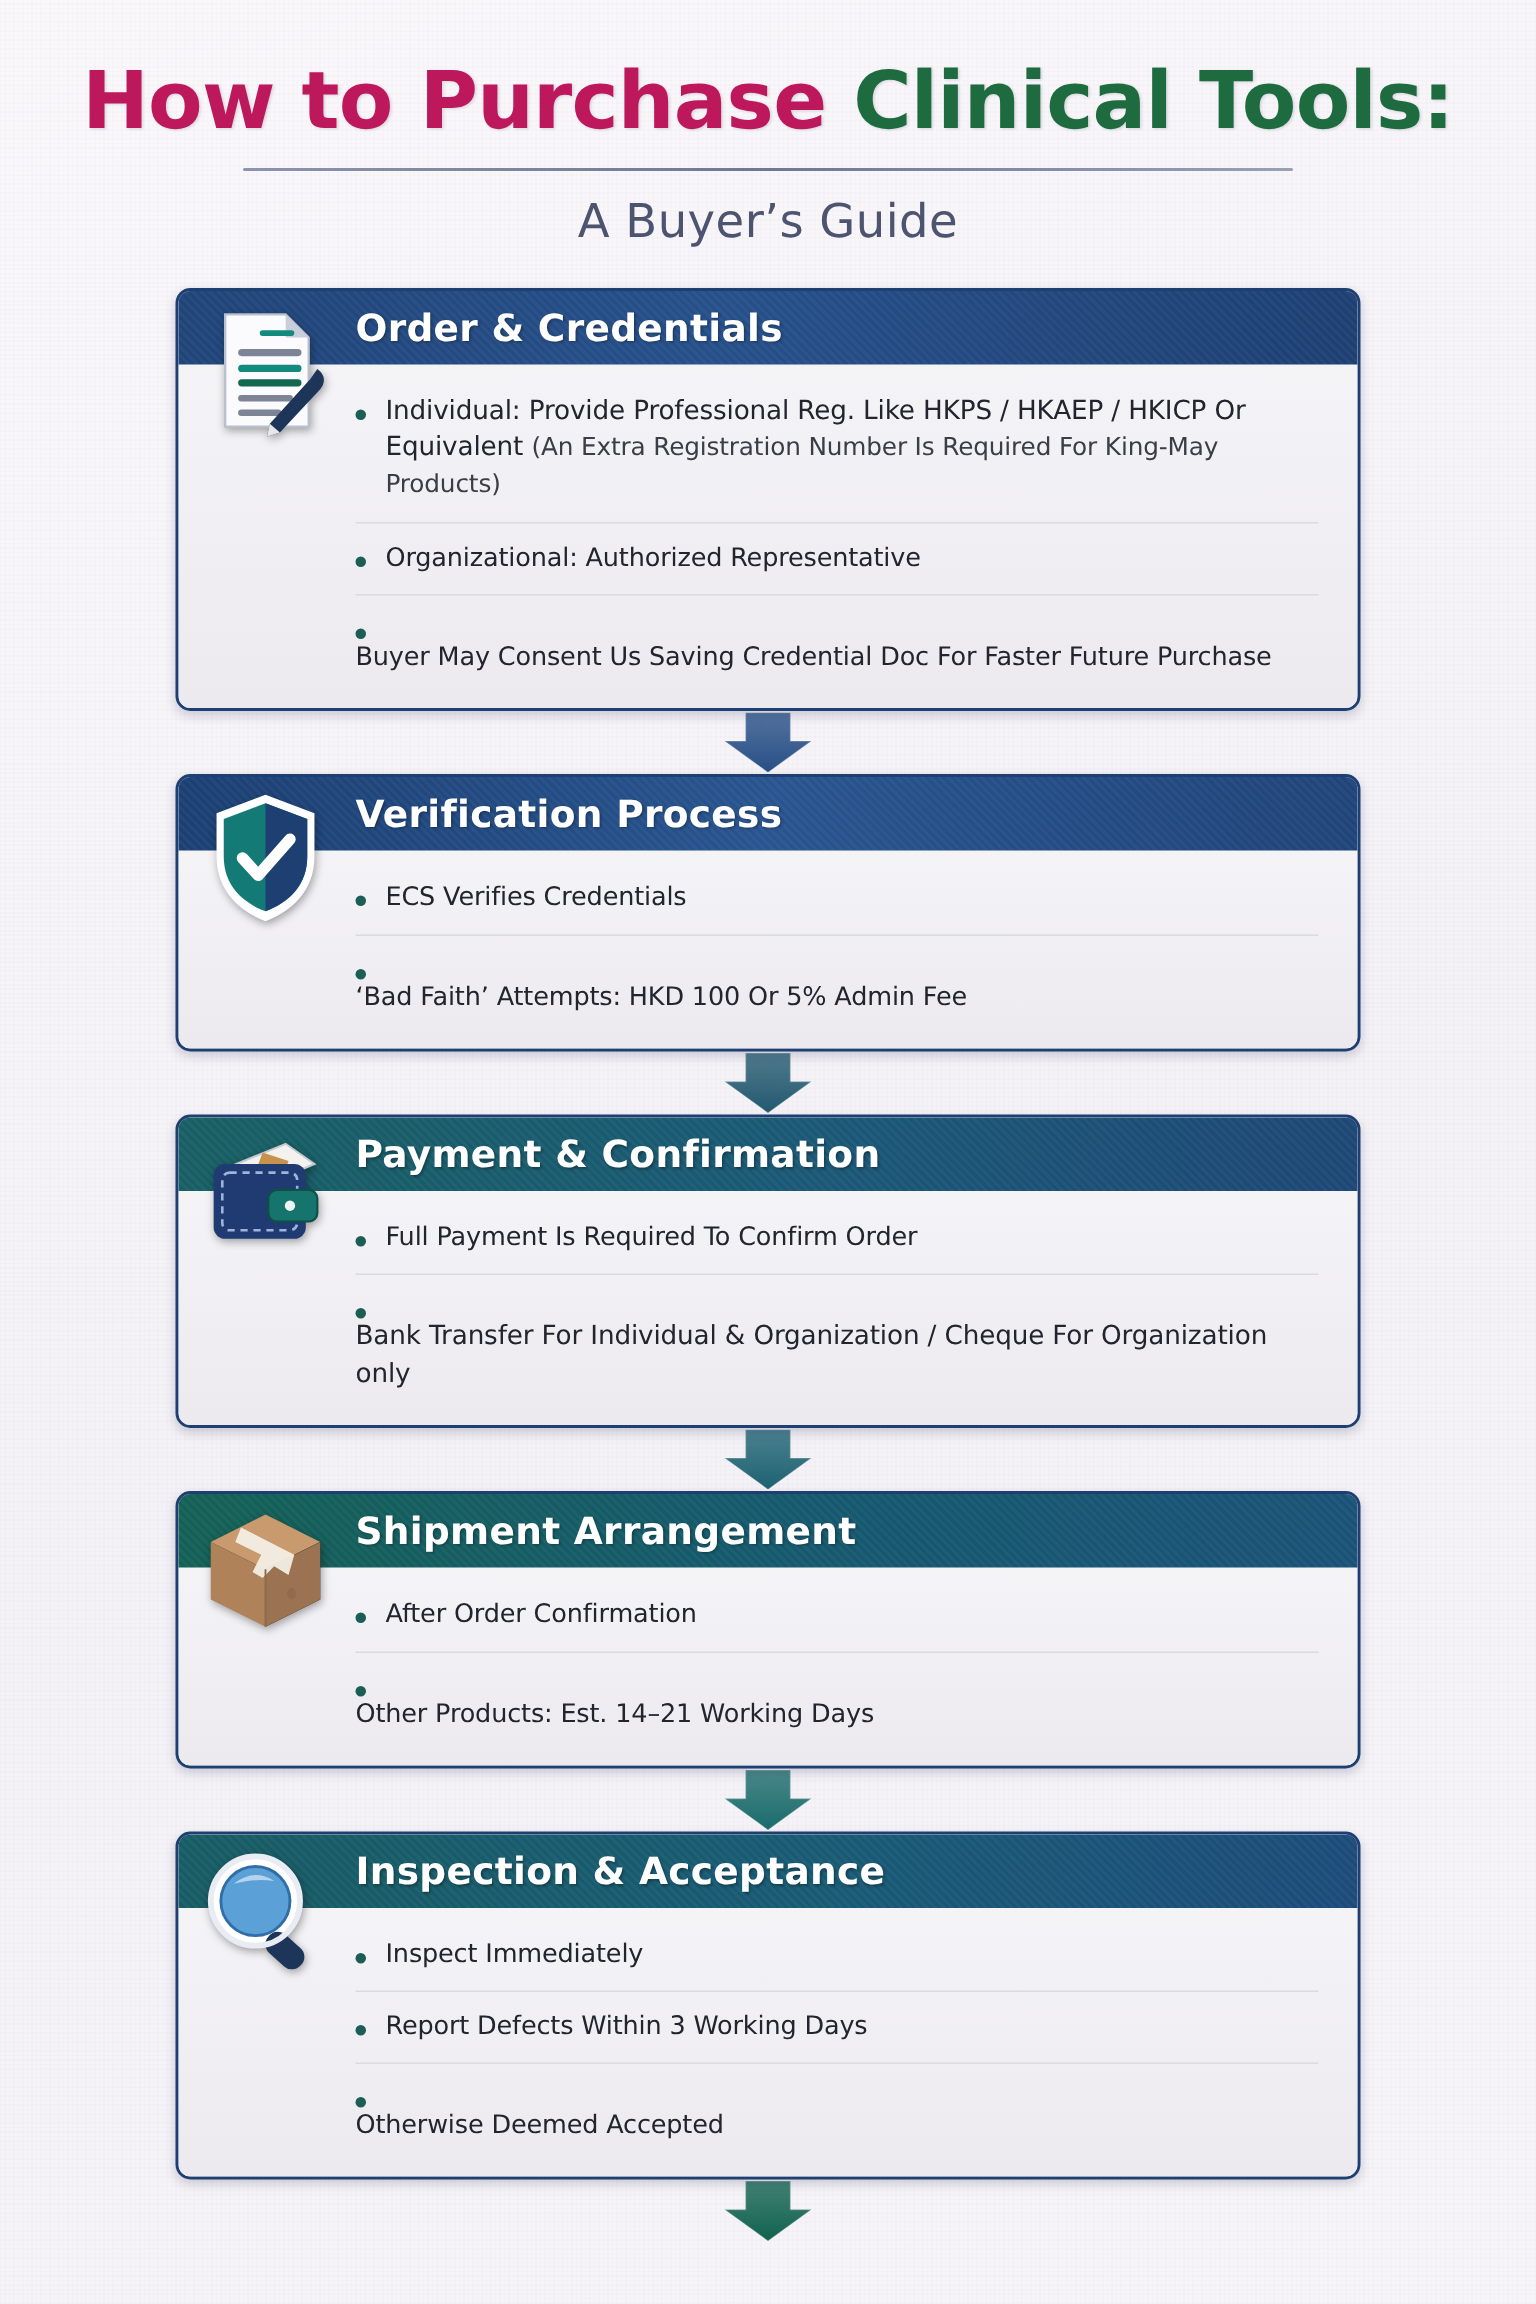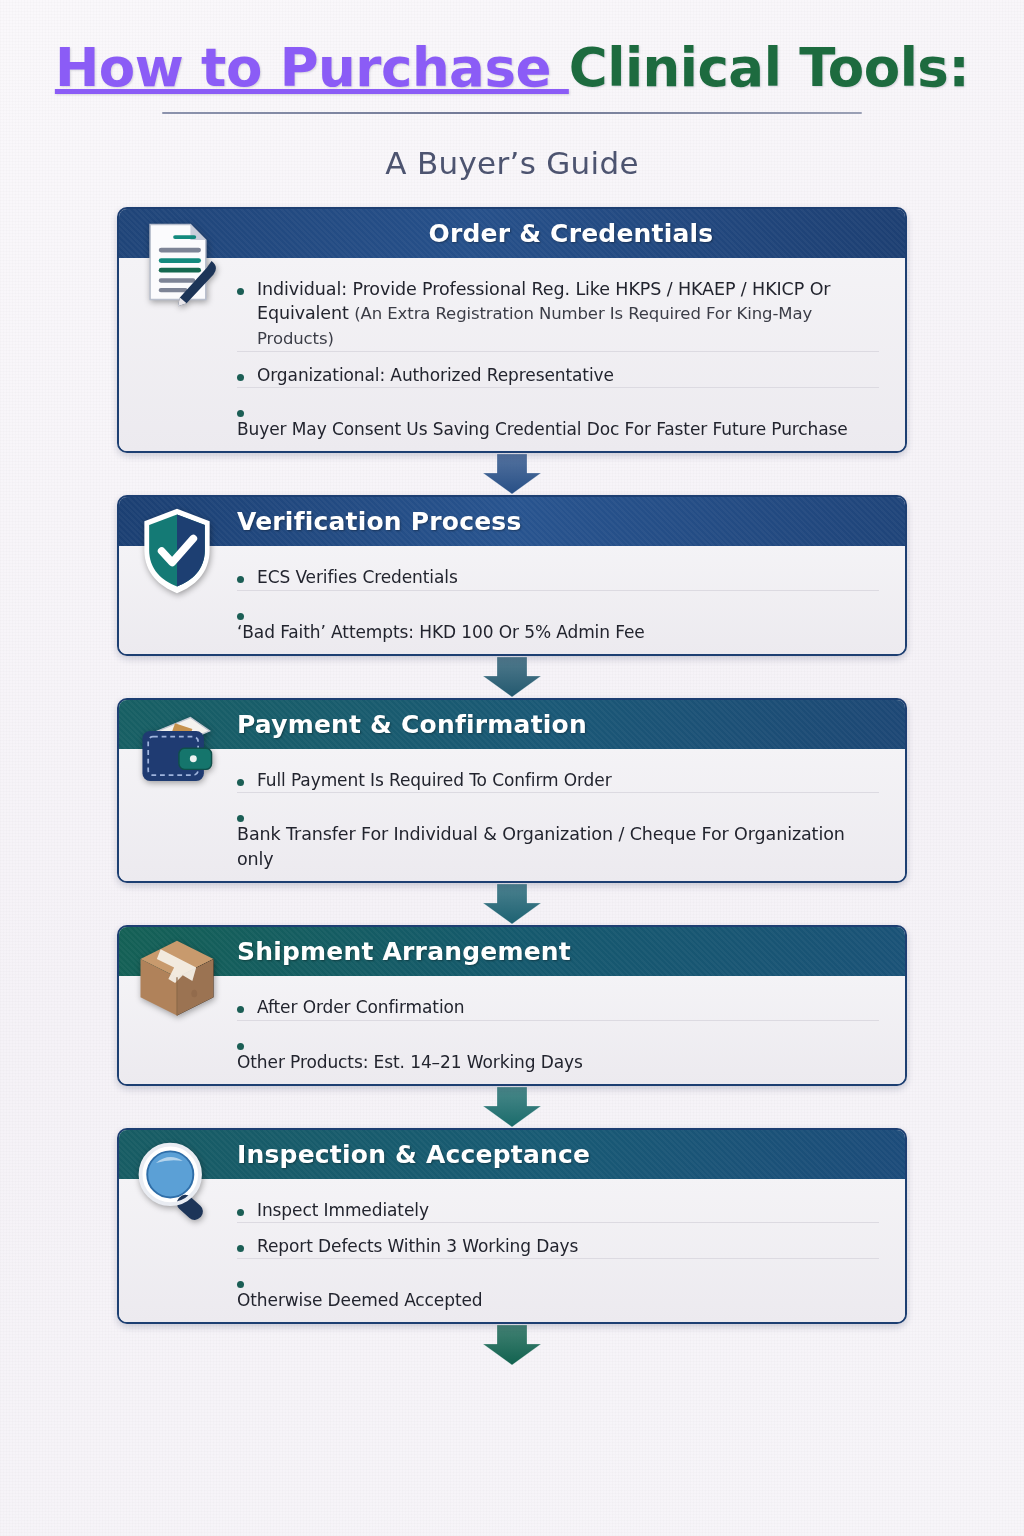--- a/index.html
+++ b/index.html
@@ -30,32 +30,32 @@
   .header { padding-top:40px; text-align:center; }
 
   .main-title{
     font-family:"DejaVu Sans", sans-serif;
     font-size:53px;
     font-weight:bold;
     letter-spacing:-0.5px;
     line-height:1.05;
     text-shadow:1px 1px 2px rgba(60,60,90,.18);
   }
-  .t-navy{ color:#8b5cf6;text-decoration:underline; }
+  .t-navy{ color:#be185d; }
   .t-green{ color:#1d6b3f; }
 
   .title-rule{
     width:700px; height:2px;
     margin:16px auto 0 auto;
     background:linear-gradient(90deg,#8c93ad 0%, #6f7794 50%, #9aa0b5 100%);
     border-radius:2px;
   }
 
   .subtitle{
-    margin-top:31px;
+    margin-top:16px;
     font-family:"DejaVu Sans", sans-serif;
     font-size:31px;
     color:#4d5470;
     letter-spacing:.3px;
   }
 
   
   .flow{ width:790px; margin:26px auto 0 auto; }
 
   .card{
@@ -86,21 +86,21 @@
     position:relative; z-index:2;
   }
 
   .card-body{
     background:linear-gradient(180deg,#f4f3f6 0%, #eceaef 100%);
     padding:8px 26px 10px 118px;
   }
 
   .bullet-row{
     display:flex; align-items:flex-start;
-    padding:11px 0 0 0;
+    padding:11px 0 12px 0;
     border-bottom:1px solid #dcdae1;
   }
   .bullet-row:last-child{ border-bottom:none;flex-direction:column; }
 
   .dot{
     flex:0 0 auto;
     width:7px; height:7px; border-radius:50%;
     background:#1b5e55;
     margin:11px 13px 0 0;
   }
@@ -122,21 +122,21 @@
     z-index:5;
     pointer-events:none;
     filter:drop-shadow(1px 2px 3px rgba(0,0,0,.35));
   }
 
   
   .arrow{ display:block; margin:0 auto; }
   .arrow-wrap{ height:42px; display:flex; align-items:center; justify-content:center; }
 
   
-  .h-navy  { background:linear-gradient(100deg,#1f4478 0%, #26508a 45%, #1d3f72 100%);justify-content:center; }
+  .h-navy  { background:linear-gradient(100deg,#1f4478 0%, #26508a 45%, #1d3f72 100%); }
   .h-navy2 { background:linear-gradient(100deg,#1b3f72 0%, #28548f 50%, #1f4479 100%); }
   .h-teal1 { background:linear-gradient(100deg,#175f63 0%, #1a5876 55%, #1d4775 100%);text-align:center; }
   .h-teal2 { background:linear-gradient(100deg,#146055 0%, #15596d 50%, #1a5277 100%); }
   .h-teal3 { background:linear-gradient(100deg,#175c63 0%, #185a74 55%, #1c4b7a 100%); }
 </style>
 </head>
 <body>
 
 <div class="page">
 

